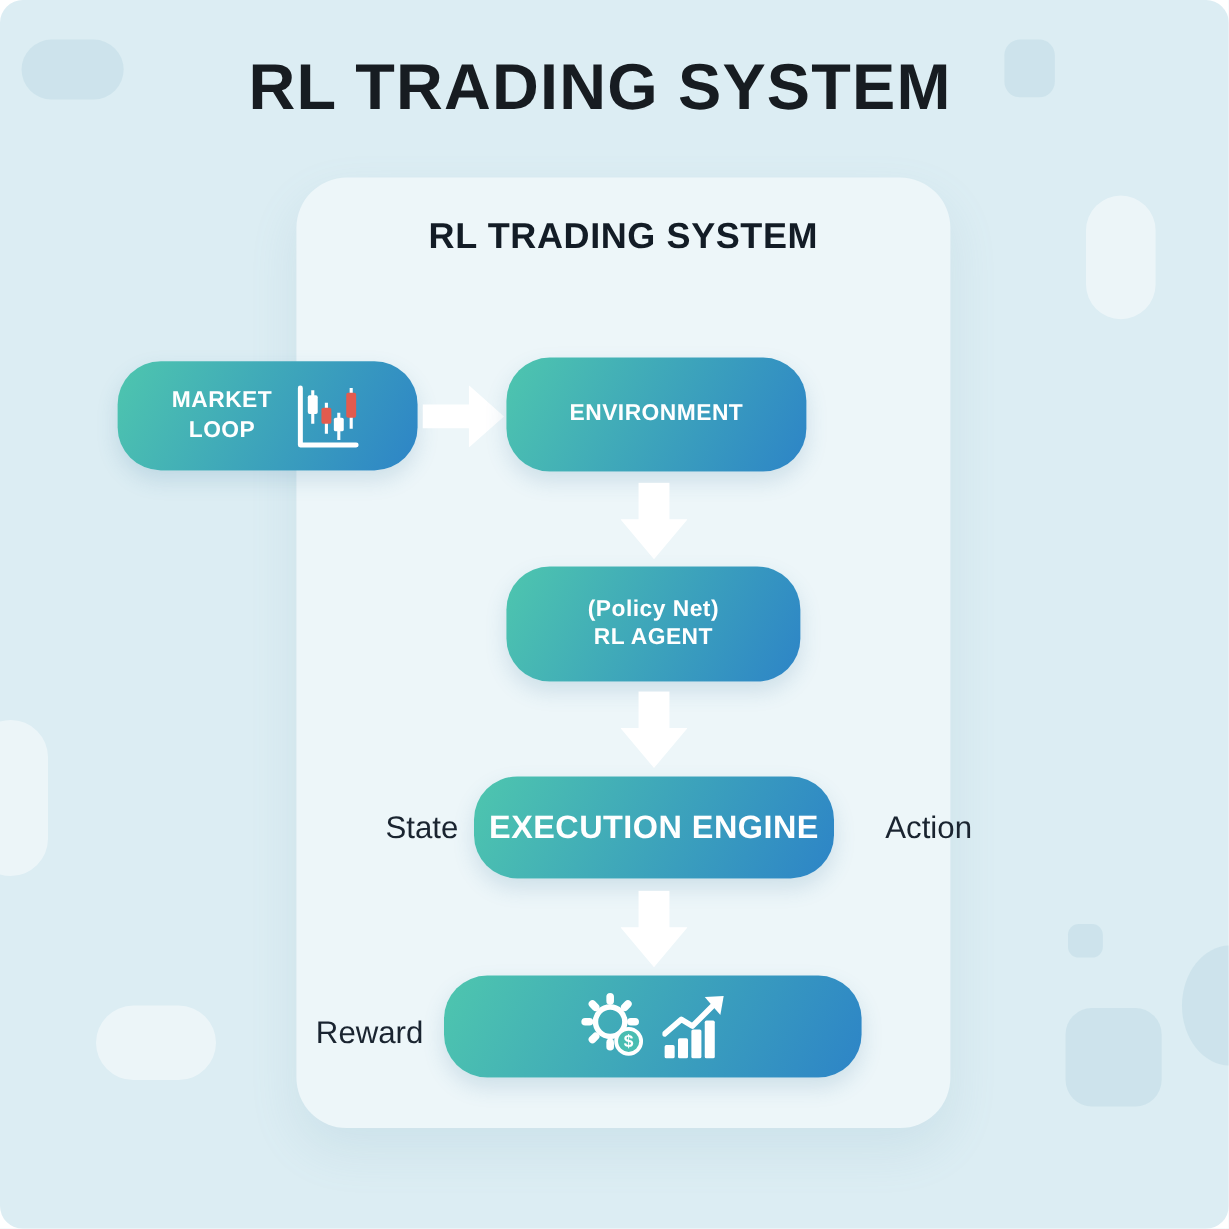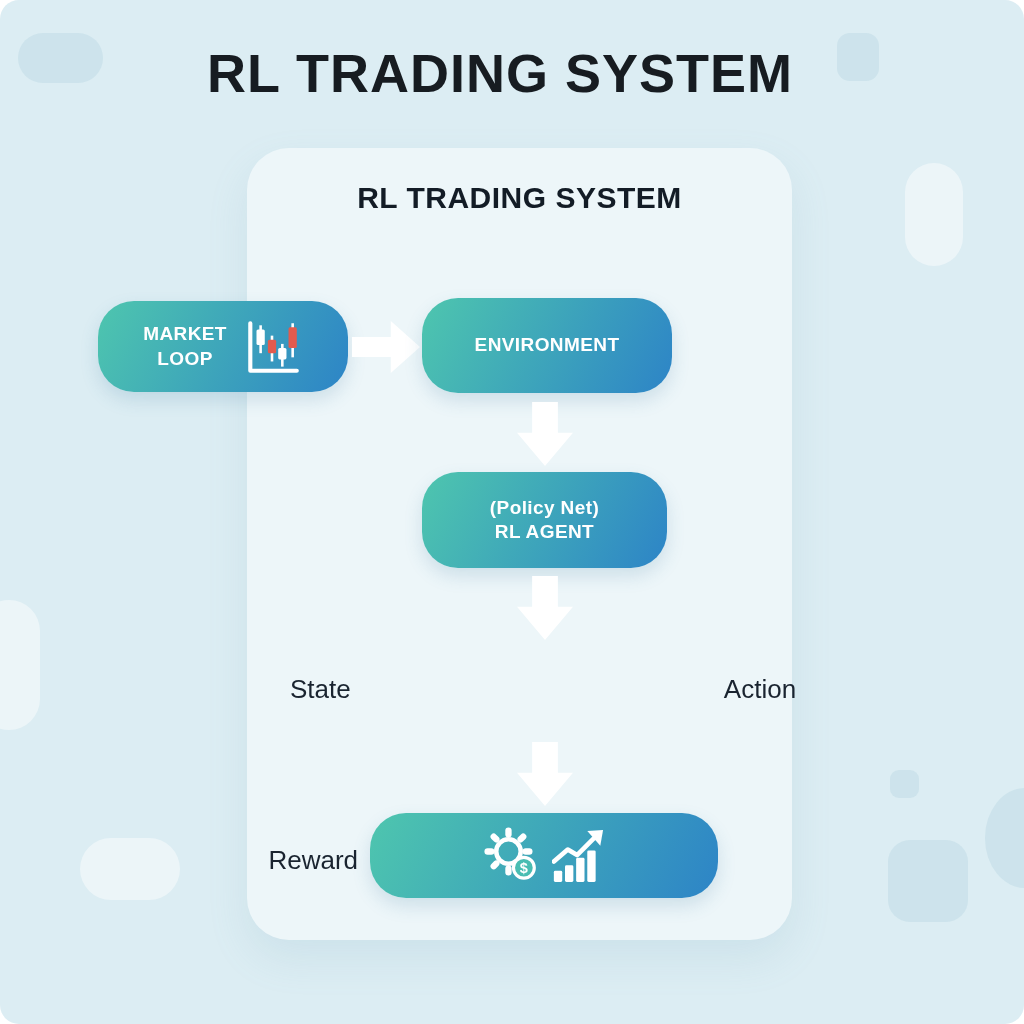--- a/index.html
+++ b/index.html
@@ -59,23 +59,23 @@
   .arrow-down { width:56px; height:64px;
     clip-path:polygon(27% 0%, 73% 0%, 73% 48%, 100% 48%, 50% 100%, 0% 48%, 27% 48%);
   }
   .arrow-d1 { left:517px; top:402px; }
   .arrow-d2 { left:517px; top:576px; }
   .arrow-d3 { left:517px; top:742px; }
 
   .edge-label {
     position:absolute; font-size:26px; color:#1a2430; font-weight:400;
   }
-  .label-state  { left:290px; top:674px; width:92px;  text-align:left; }
-  .label-action { left:710px; top:674px; width:100px; text-align:center; }
-  .label-reward { left:258px; top:845px; width:100px; text-align:right; }
+  .label-state  { left:290px; top:674px; width:92px;  text-align:right; }
+  .label-action { left:710px; top:674px; width:100px; text-align:right; }
+  .label-reward { left:258px; top:845px; width:100px; text-align:center; }
 
   .icon-svg { display:block; flex:0 0 auto; }
 </style>
 </head>
 <body>
 
 <div class="stage">
 
   <div class="blob dark" style="left:18px;  top:33px;  width:85px;  height:50px;  border-radius:25px;"></div>
   <div class="blob dark" style="left:837px; top:33px;  width:42px;  height:48px;  border-radius:13px;"></div>
@@ -125,20 +125,23 @@
       <span>(Policy Net)</span>
       <span>RL AGENT</span>
     </div>
   </div>
 
   <div class="arrow arrow-down arrow-d2"></div>
 
   <div class="edge-label label-state">State</div>
   <div class="edge-label label-action">Action</div>
 
+  <div class="node node-exec">
+    <span class="single">EXECUTION ENGINE</span>
+  </div>
 
   <div class="arrow arrow-down arrow-d3"></div>
 
   <div class="edge-label label-reward">Reward</div>
 
   <div class="node node-training">
     <svg class="icon-svg" width="58" height="58" viewBox="0 0 64 64">
       <g stroke="#ffffff" fill="none" stroke-width="5">
         <circle cx="27" cy="27" r="13.5"></circle>
       </g>

